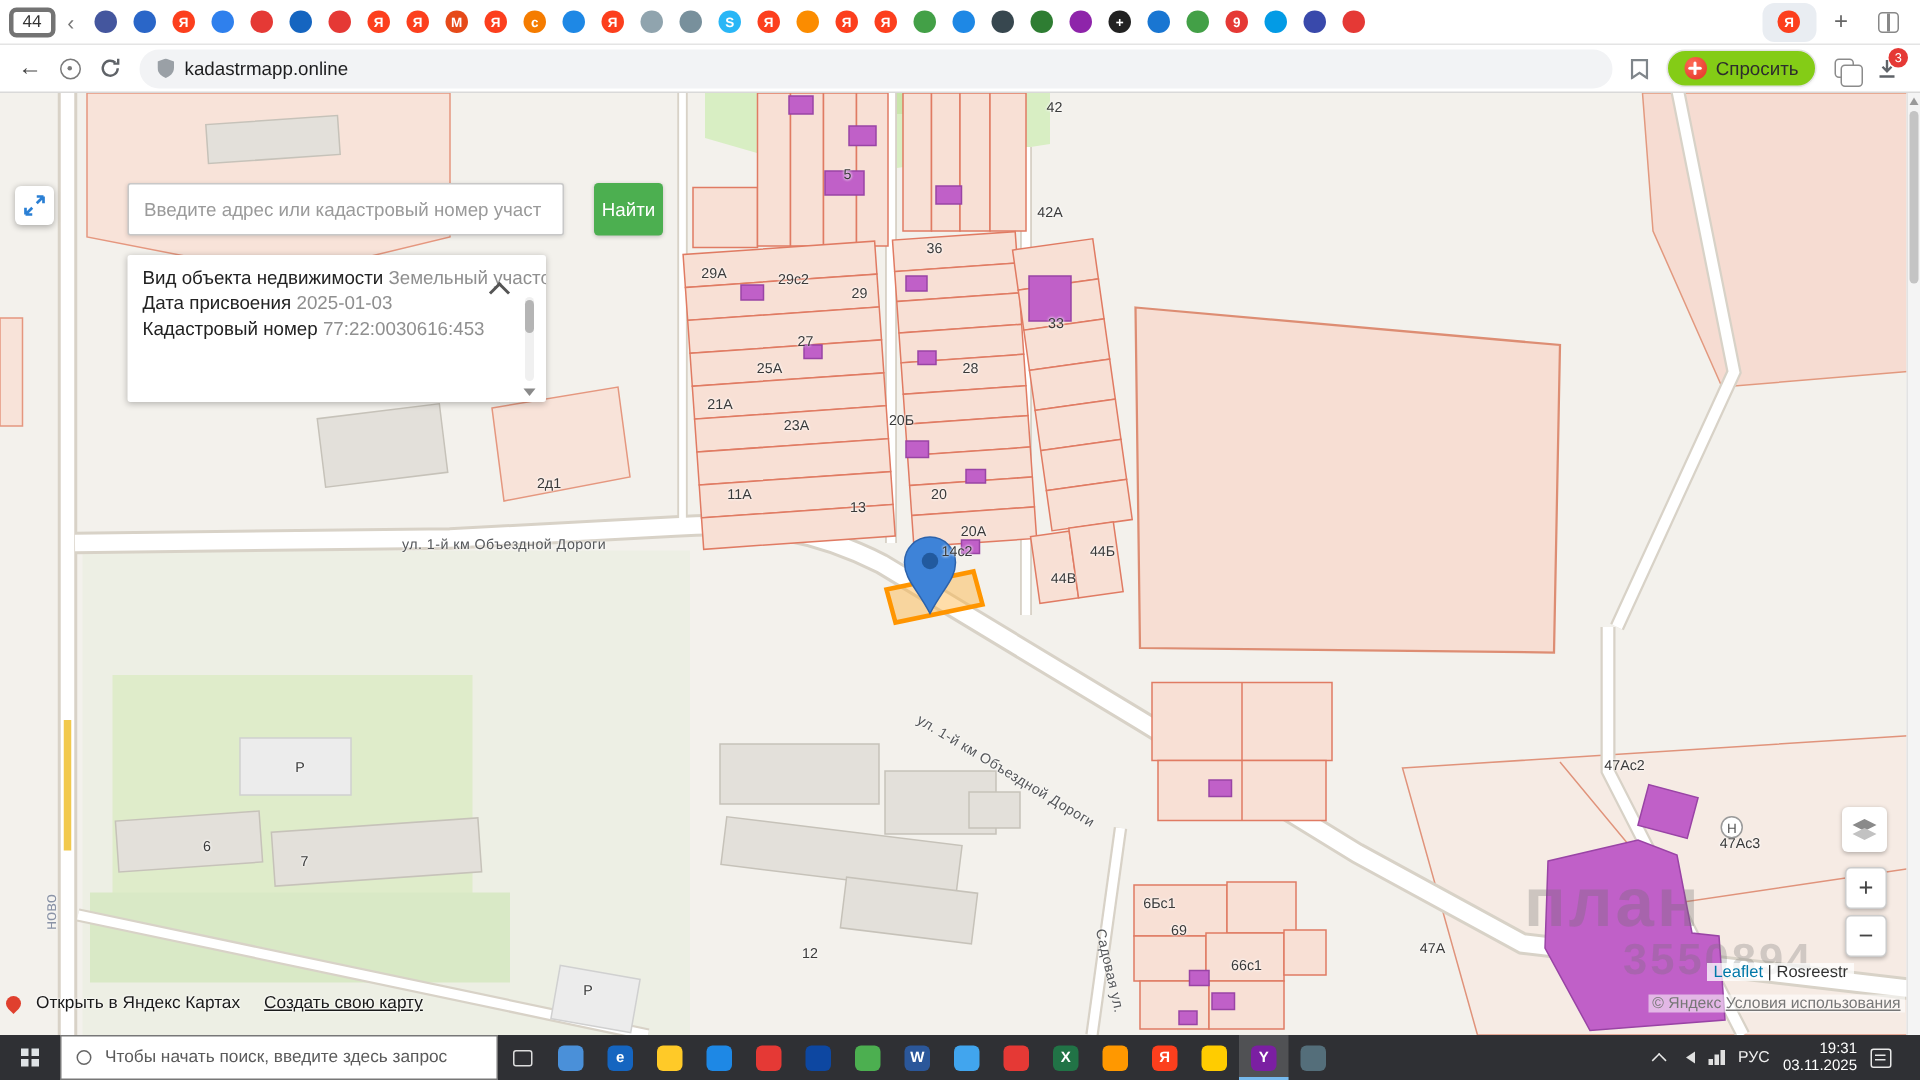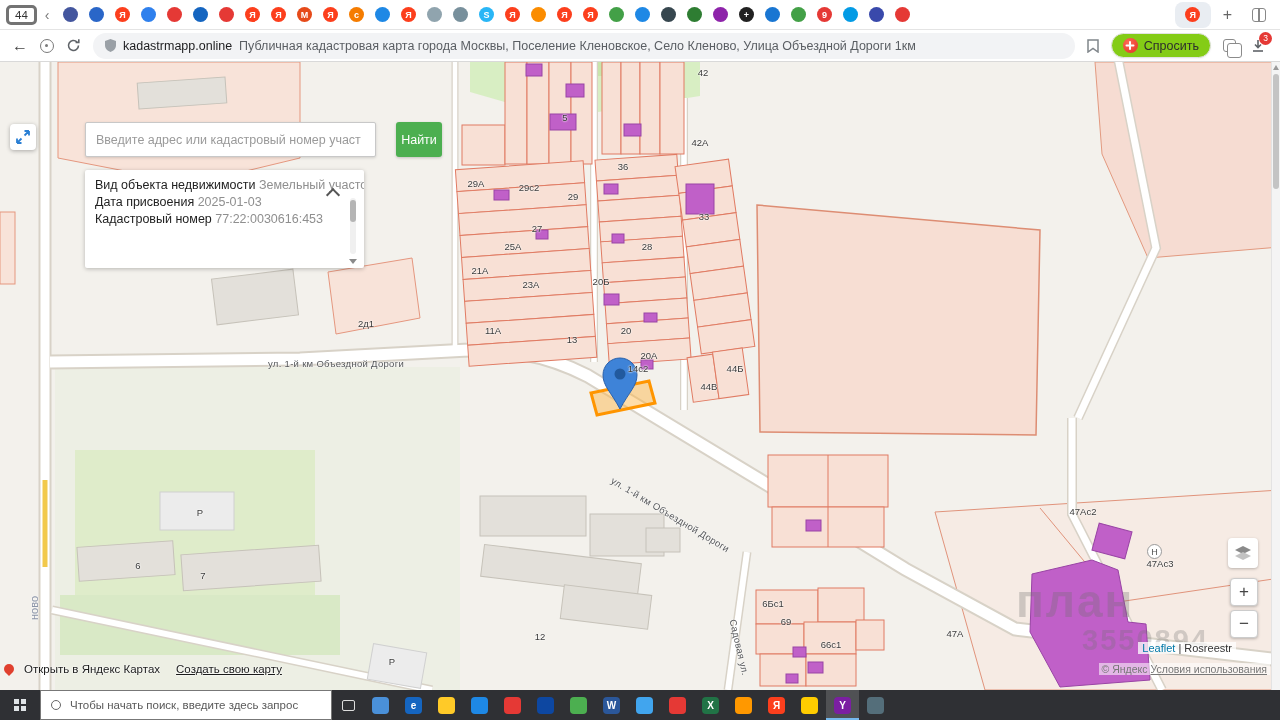--- a/index.html
+++ b/index.html
@@ -228,21 +228,20 @@
   <div class="circle-ic"></div>
   <svg width="15" height="15">
       <path d="M12.5 7.5a5 5 0 1 1-1.6-3.7" stroke="#5f6368" stroke-width="1.6" fill="none"></path>
       <path d="M12.8 1.2v3.2H9.6" fill="none" stroke="#5f6368" stroke-width="1.6"></path>
     </svg>
   <div class="addressbar">
     <svg width="11" height="13">
         <path d="M5.5 0 L11 2 V6 C11 10 8 12 5.5 13 C3 12 0 10 0 6 V2 Z" fill="#9aa0a6"></path>
       </svg>
     <span class="url">kadastrmapp.online</span>
-    <span class="ptitle">Публичная кадастровая карта города Москвы, Поселение Кленовское, Село Кленово, Улица Объездной Дороги 1км</span>
   </div>
   <svg width="12" height="14">
       <path d="M1 1 H11 V13 L6 9.5 L1 13 Z" fill="none" stroke="#80868b" stroke-width="1.5"></path>
     </svg>
   <div class="ask-pill">
     <span class="alice"></span>
     <span class="txt">Спросить</span>
   </div>
   <div class="ext-ic"></div>
   <div class="dl-wrap">
@@ -566,13 +565,29 @@
       <div class="task-icon">
         <span class="ticon" style="background: rgb(255, 204, 0);"></span>
       </div>
       <div class="task-icon active">
         <span class="ticon" style="background: rgb(123, 31, 162);">Y</span>
       </div>
       <div class="task-icon">
         <span class="ticon" style="background: rgb(84, 110, 122);"></span>
       </div>
     </div>
+  <div class="tray">
+    <span class="tray-chevron"></span>
+    <span class="spk"></span>
+    <span class="netbars">
+        <i style="height:4px"></i>
+        <i style="height:7px"></i>
+        <i style="height:10px"></i>
+      </span>
+    <span class="lang">РУС</span>
+    <div class="clock">
+      <span>19:31</span>
+      <span>03.11.2025</span>
+    </div>
+    <span class="notif"></span>
+    <span class="desk-edge"></span>
+  </div>
 </div>
 
 </body></html>

